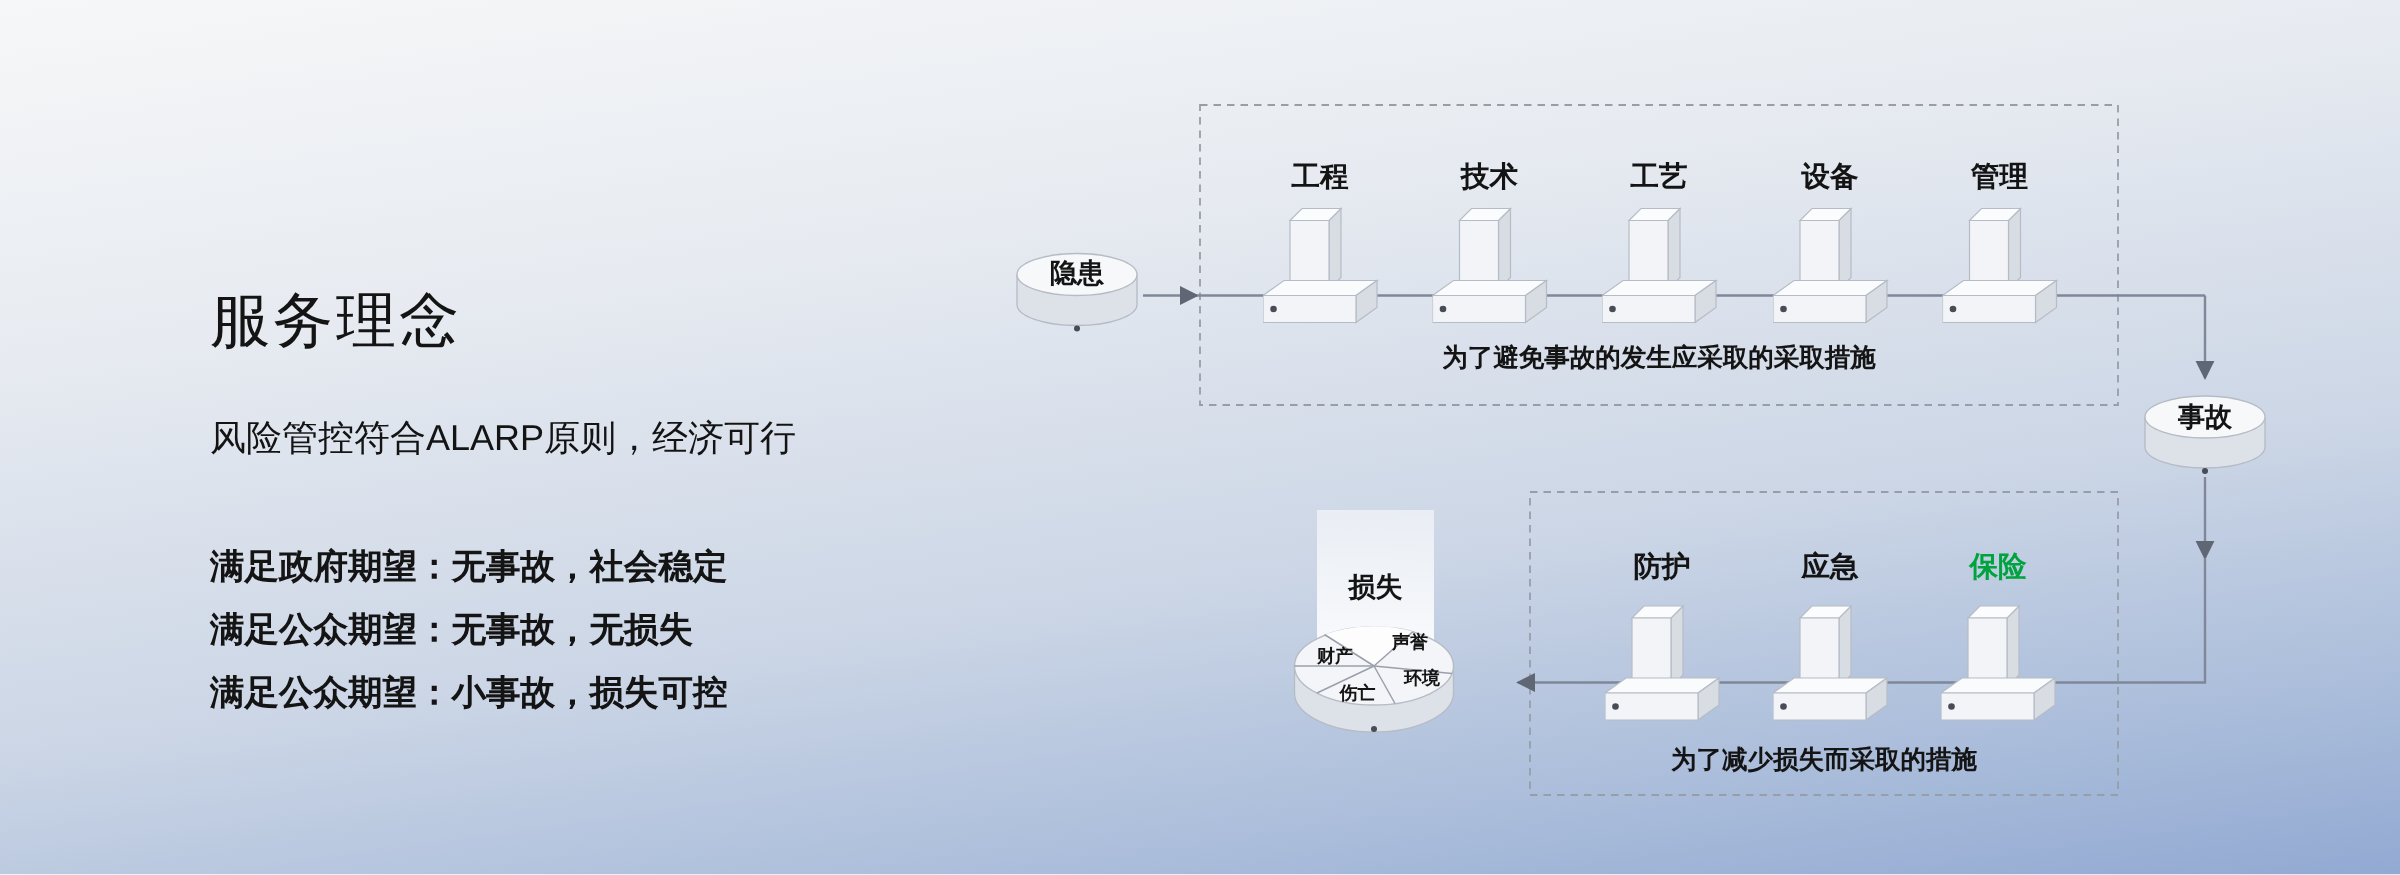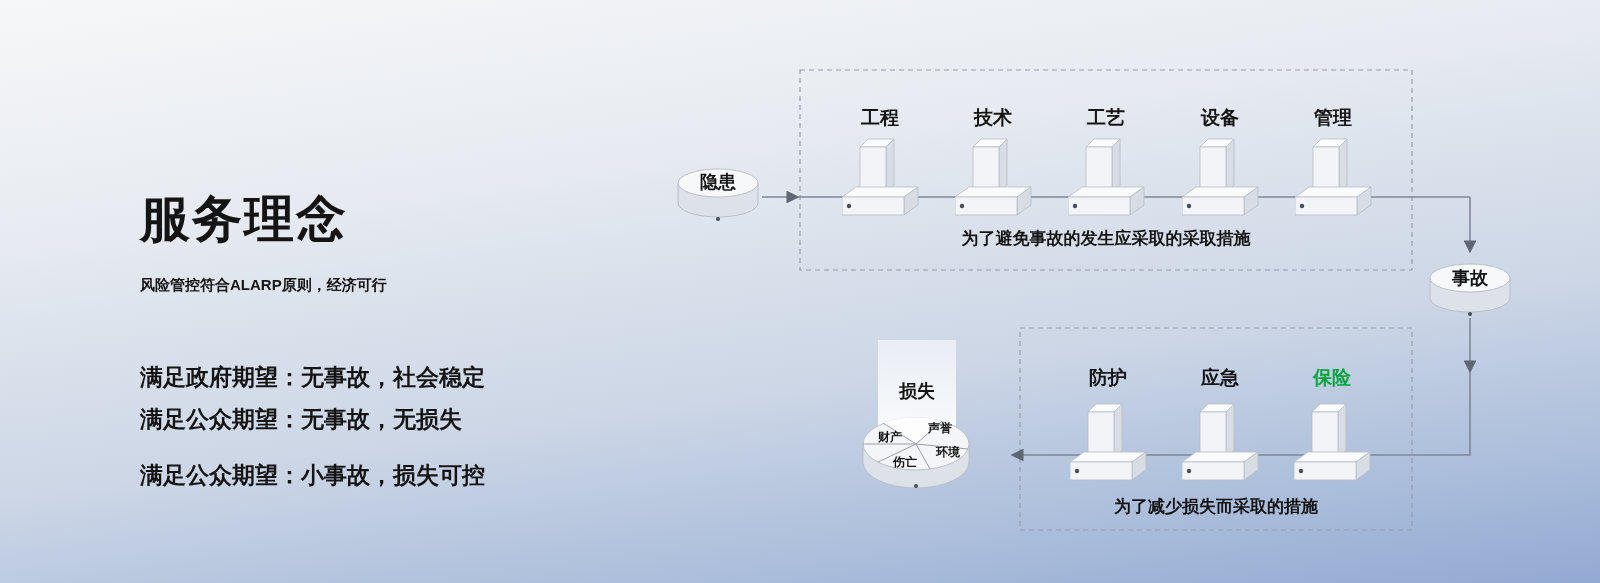--- a/index.html
+++ b/index.html
@@ -5,24 +5,24 @@
   html,body{margin:0;padding:0;}
   body{
     width:1600px;height:583px;overflow:hidden;
     font-family:"Liberation Sans","DejaVu Sans",sans-serif;
   }
   .canvas{
     position:relative;width:1600px;height:583px;
     background:linear-gradient(172deg,#f6f7f8 0%,#e7ebf1 30%,#ccd6e6 62%,#a9bcda 85%,#92a9d2 100%);
   }
   .left-panel{position:absolute;left:140px;top:0;width:560px;color:#141414;}
-  .title{position:absolute;left:0;top:186px;font-size:50px;font-weight:700;letter-spacing:2px;white-space:nowrap;text-align:right;}
-  .subtitle{position:absolute;left:0;top:276px;font-size:15px;font-weight:700;white-space:nowrap;}
+  .title{position:absolute;left:0;top:186px;font-size:40px;font-weight:400;letter-spacing:2px;white-space:nowrap;text-align:right;}
+  .subtitle{position:absolute;left:0;top:276px;font-size:24px;font-weight:400;white-space:nowrap;}
   .exp{position:absolute;left:0;font-size:23px;font-weight:700;white-space:nowrap;}
-  .exp-0{top:362px;} .exp-1{top:404px;} .exp-2{top:460px;text-align:right;}
+  .exp-0{top:362px;} .exp-1{top:404px;} .exp-2{top:446px;text-align:right;}
   svg{position:absolute;left:0;top:0;}
   .dlabel{font:700 19px "Liberation Sans","DejaVu Sans",sans-serif;fill:#141414;text-anchor:middle;}
   .caption{font:700 17px "Liberation Sans","DejaVu Sans",sans-serif;fill:#141414;text-anchor:middle;}
   .cyl-label{font:700 18px "Liberation Sans","DejaVu Sans",sans-serif;fill:#141414;text-anchor:middle;}
   .pie-label{font:700 12px "Liberation Sans","DejaVu Sans",sans-serif;fill:#141414;text-anchor:middle;}
   .green{fill:#00a33e;}
   .connector{stroke:#7f8798;stroke-width:1.6;fill:none;}
   .dashed-box{fill:none;stroke:#989ea9;stroke-width:1.2;stroke-dasharray:5 4;}
 </style>
 </head>

